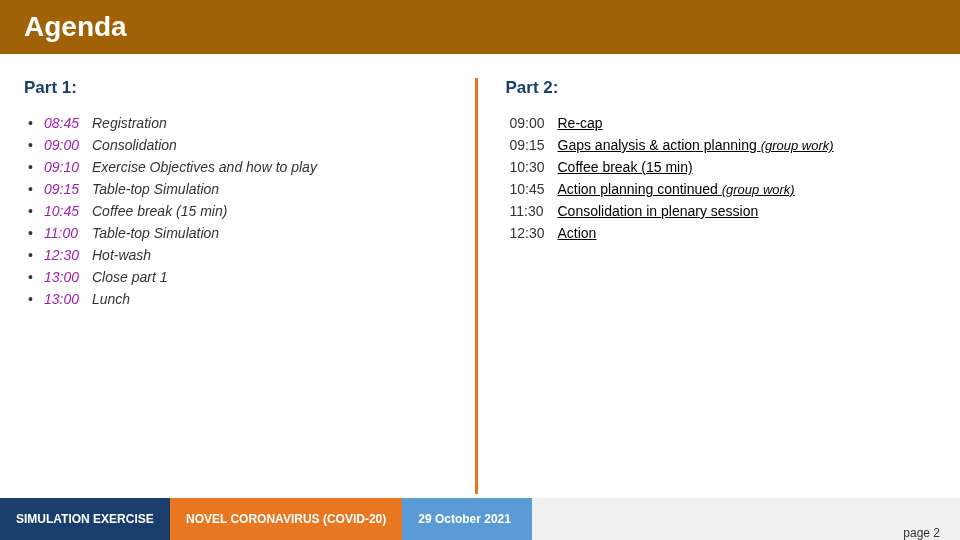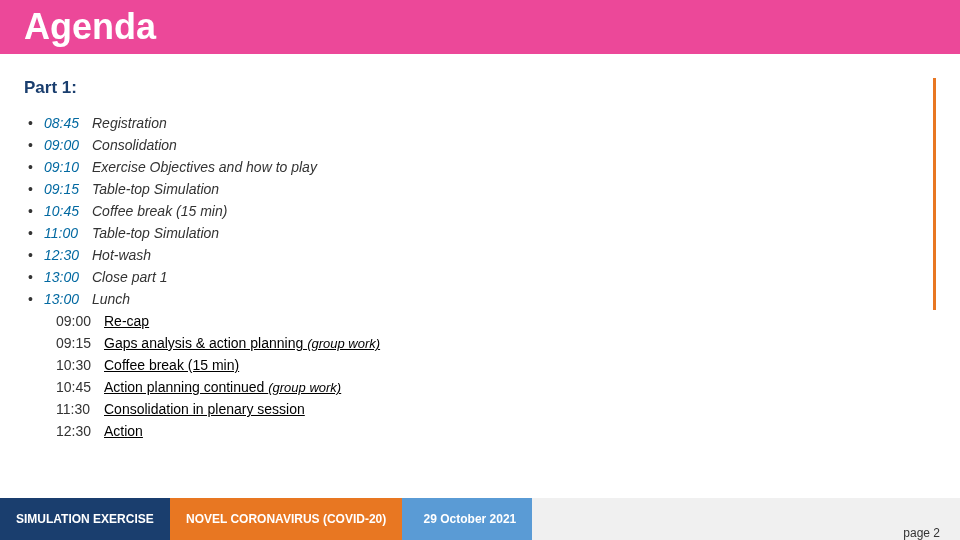--- a/index.html
+++ b/index.html
@@ -5,33 +5,33 @@
     * { margin: 0; padding: 0; box-sizing: border-box; }
     body {
       width: 960px;
       height: 540px;
       font-family: Arial, sans-serif;
       background: #fff;
       overflow: hidden;
     }
 
     .header {
-      background: #ec4899;
+      background: #a16207;
       color: #fff;
       padding: 10px 24px;
-      font-size: 36px;
+      font-size: 28px;
       font-weight: bold;
       height: 54px;
       display: flex;
       align-items: center;
     }
 
     .main-content {
       display: flex;
-      flex-direction: column;
+      flex-direction: row;
       padding: 24px 24px 0 24px;
       height: 440px;
     }
 
     .part1 {
       flex: 1;
       padding-right: 20px;
       border-right: 3px solid #e87722;
     }
 
@@ -60,21 +60,21 @@
 
     .bullet-col {
       width: 16px;
       color: #333;
       font-size: 14px;
     }
 
     .time-col {
       width: 48px;
       font-style: italic;
-      color: #0369a1;
+      color: #a21caf;
       font-size: 14px;
     }
 
     .desc-col {
       font-style: italic;
       color: #333;
     }
 
     .part2 .agenda-table .time-col2 {
       width: 48px;
@@ -122,21 +122,20 @@
     }
 
     .footer-seg2 {
       background: #e87722;
       min-width: 220px;
     }
 
     .footer-seg3 {
       background: #5a9bd5;
       min-width: 130px;
-      justify-content: flex-end;
     }
 
     .footer-right {
       flex: 1;
       display: flex;
       justify-content: flex-end;
       align-items: flex-end;
       padding-right: 20px;
       background: #f0f0f0;
       height: 100%;
@@ -203,20 +202,21 @@
           <tr>
       <td class="bullet-col">•</td>
       <td class="time-col">13:00</td>
       <td class="desc-col">Lunch</td>
     </tr>
         </tbody>
     </table>
   </div>
 
   <div class="part2">
+    <div class="part-title">Part 2:</div>
     <table class="agenda-table">
       <tbody id="part2-body">
           <tr>
       <td class="time-col time-col2">09:00</td>
       <td class="desc-col desc-col2">Re-cap</td>
     </tr>
           <tr>
       <td class="time-col time-col2">09:15</td>
       <td class="desc-col desc-col2">Gaps analysis &amp; action planning <span class="group-work">(group work)</span></td>
     </tr>

